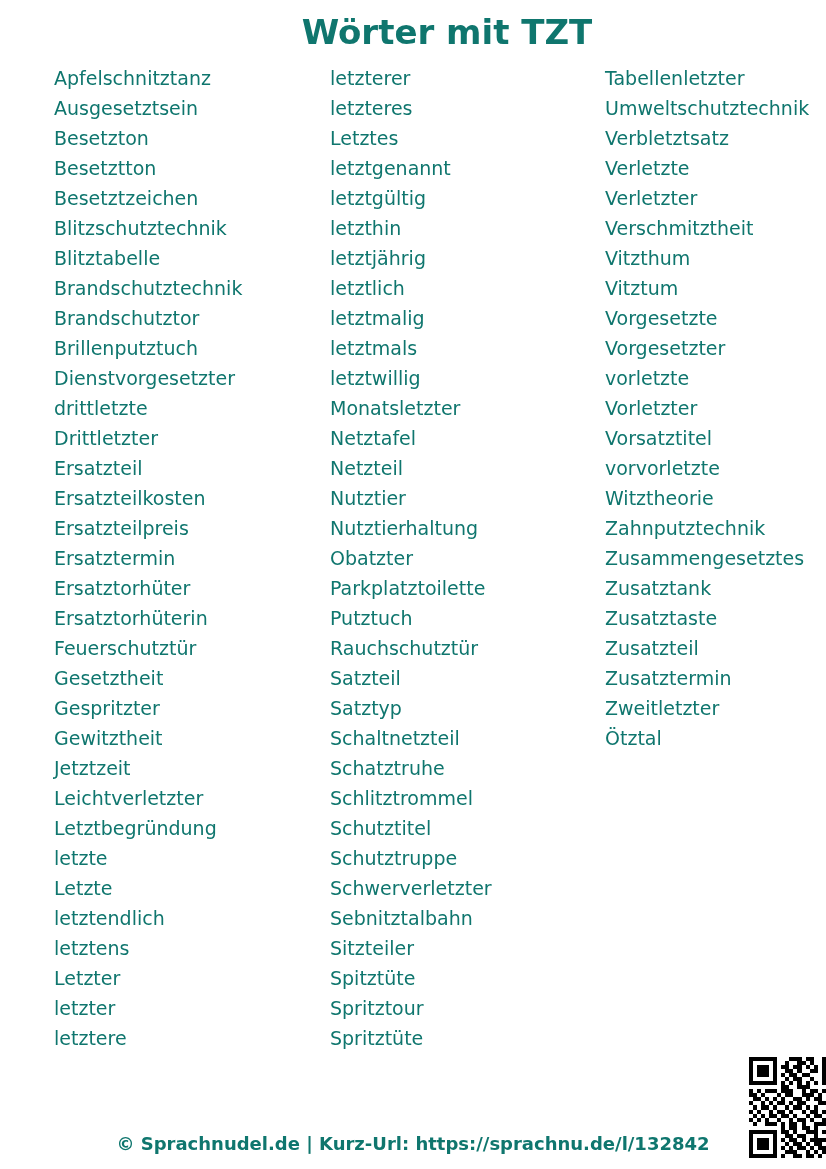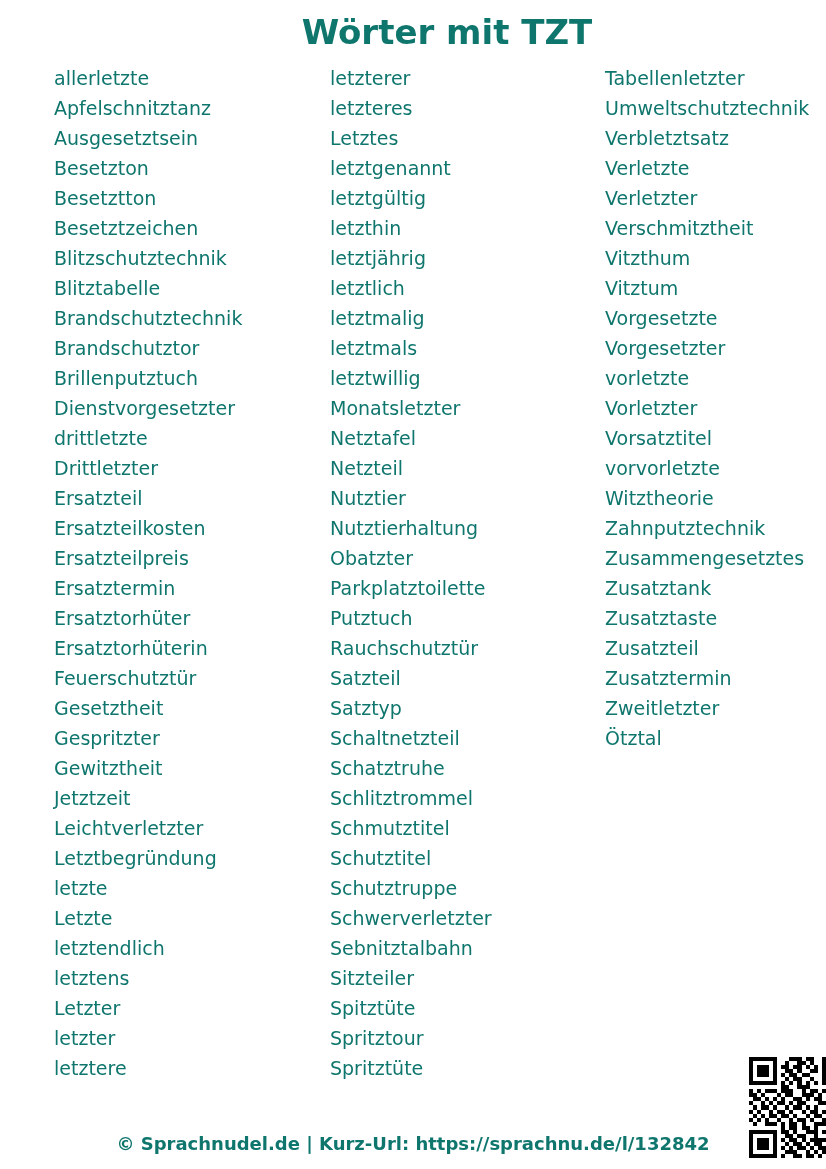--- a/index.html
+++ b/index.html
@@ -66,21 +66,20 @@
 </style>
 </head>
 <body>
 
 <div class="page">
 
   <h1 class="title">Wörter mit TZT</h1>
 
   <div class="word-grid">
     <div class="col">
-        <div class="word">allerletzte</div>
         <div class="word">Apfelschnitztanz</div>
         <div class="word">Ausgesetztsein</div>
         <div class="word">Besetzton</div>
         <div class="word">Besetztton</div>
         <div class="word">Besetztzeichen</div>
         <div class="word">Blitzschutztechnik</div>
         <div class="word">Blitztabelle</div>
         <div class="word">Brandschutztechnik</div>
         <div class="word">Brandschutztor</div>
         <div class="word">Brillenputztuch</div>
@@ -127,21 +126,20 @@
         <div class="word">Nutztierhaltung</div>
         <div class="word">Obatzter</div>
         <div class="word">Parkplatztoilette</div>
         <div class="word">Putztuch</div>
         <div class="word">Rauchschutztür</div>
         <div class="word">Satzteil</div>
         <div class="word">Satztyp</div>
         <div class="word">Schaltnetzteil</div>
         <div class="word">Schatztruhe</div>
         <div class="word">Schlitztrommel</div>
-        <div class="word">Schmutztitel</div>
         <div class="word">Schutztitel</div>
         <div class="word">Schutztruppe</div>
         <div class="word">Schwerverletzter</div>
         <div class="word">Sebnitztalbahn</div>
         <div class="word">Sitzteiler</div>
         <div class="word">Spitztüte</div>
         <div class="word">Spritztour</div>
         <div class="word">Spritztüte</div>
       </div>
     <div class="col">

